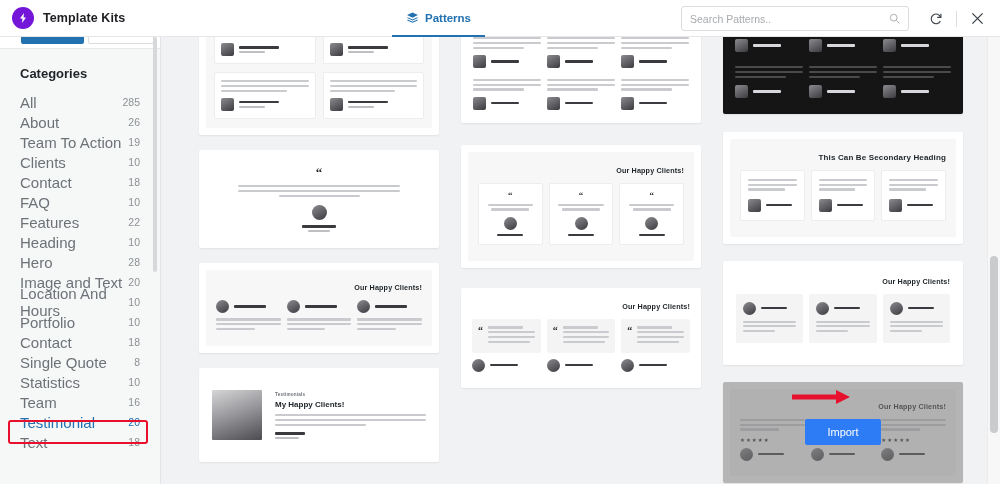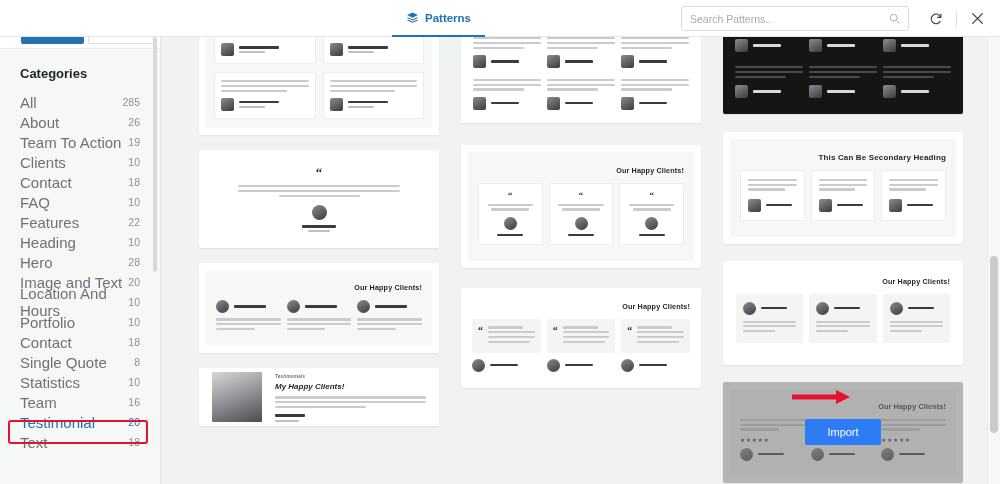--- a/index.html
+++ b/index.html
@@ -176,20 +176,28 @@
     width: 50px; height: 50px; flex: none; border-radius: 1px;
     background: linear-gradient(160deg,#d6d6d8 0%,#9a9a9e 45%,#4b4b50 100%);
   }
 </style>
 </head>
 <body>
 
 <div class="app">
 
   <div class="header">
+    <div class="brand">
+      <span class="logo">
+        <svg width="12" height="12" viewBox="0 0 24 24">
+            <path d="M14 2 L6 13 H11 L10 22 L18 11 H13 Z" fill="#ffffff"></path>
+          </svg>
+      </span>
+      <span class="brand-name">Template Kits</span>
+    </div>
 
     <div class="tabs">
       <div class="tab active">
         <span>
           <svg width="13" height="13" viewBox="0 0 18 18">
               <path d="M9 2 1.5 5.6 9 9.2 16.5 5.6z" fill="#2271b1"></path>
               <path d="M2 9.2 9 12.4 16 9.2" fill="none" stroke="#2271b1" stroke-width="1.4"></path>
               <path d="M2 12.4 9 15.6 16 12.4" fill="none" stroke="#2271b1" stroke-width="1.4"></path>
             </svg>
         </span>
@@ -410,21 +418,21 @@
                 </div>
               <div class="lorem-l"></div>
                 <div class="lorem-l"></div>
                 <div class="lorem-l w60"></div>
             </div>
           </div>
         </div>
       </div>
 
       <div class="pcard">
-        <div class="pcard-inner" style="padding:4px 13px;display:flex;gap:13px;align-items:flex-end;font-style:italic;">
+        <div class="pcard-inner" style="padding:22px 13px;display:flex;gap:13px;align-items:center;">
           <div class="portrait"></div>
           <div style="flex:1;padding-top:2px;">
             <div style="font-size:4.6px;color:#6d7278;font-weight:700;margin-bottom:3px;letter-spacing:.2px;">Testimonials</div>
             <div style="font-size:8px;font-weight:700;color:#1d2327;margin-bottom:5px;">My Happy Clients!</div>
             <div class="lorem-l"></div>
               <div class="lorem-l"></div>
               <div class="lorem-l w60"></div>
             <div class="name-l" style="margin-top:6px;width:30px;"></div>
             <div class="sub-l" style="width:24px;"></div>
           </div>

